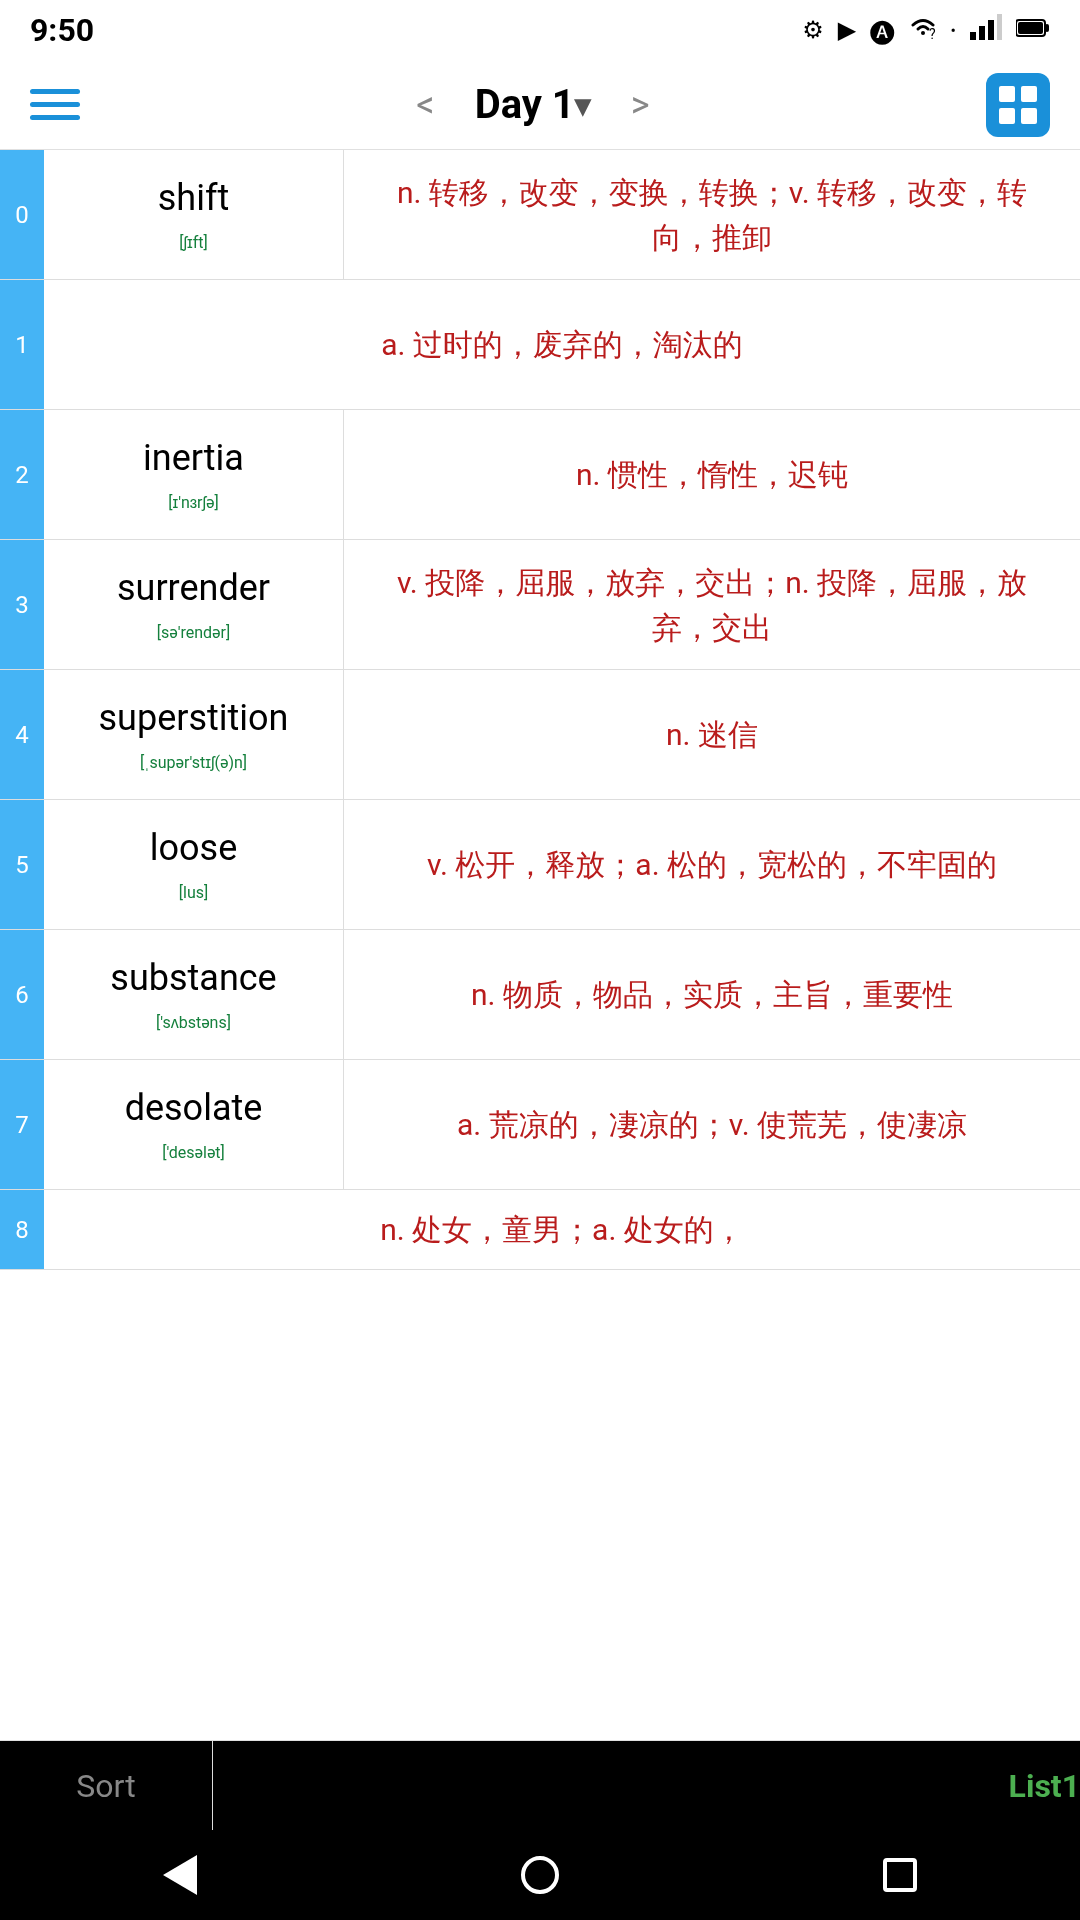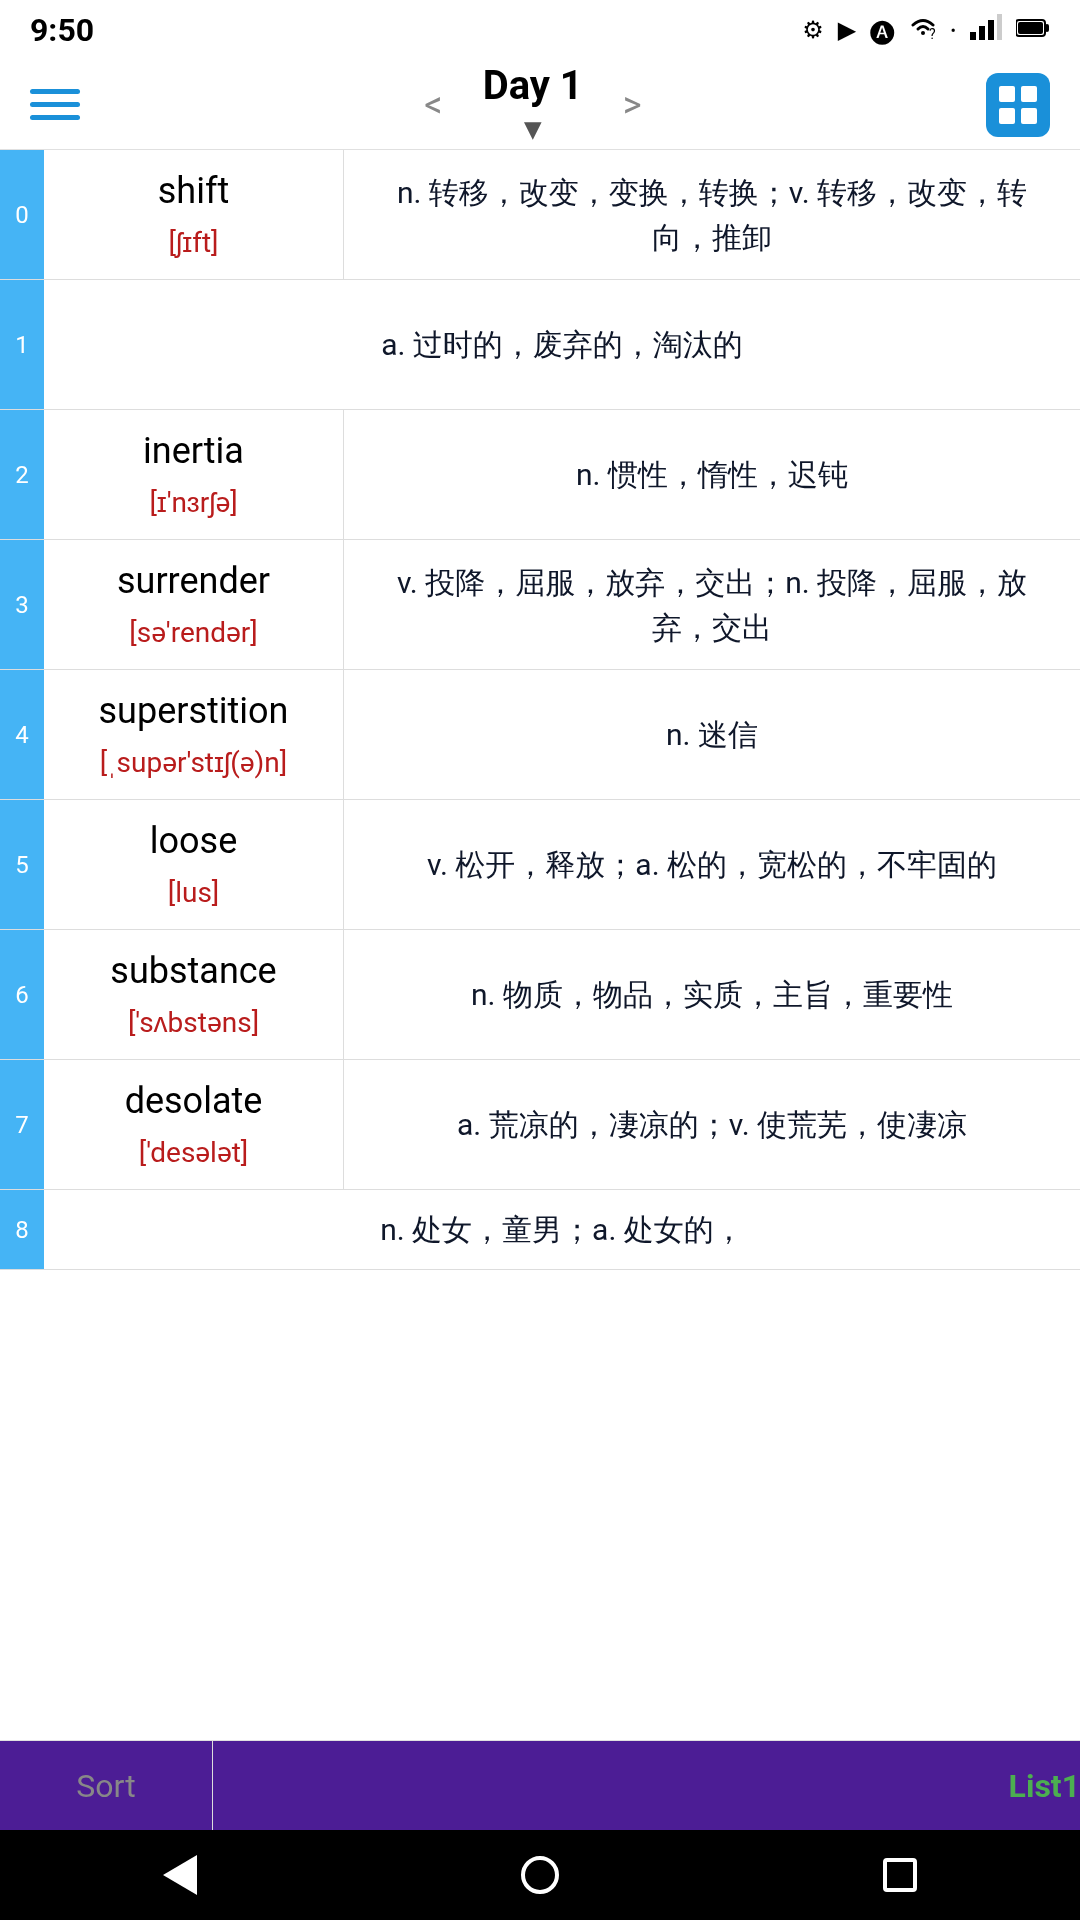--- a/index.html
+++ b/index.html
@@ -60,21 +60,20 @@
       height: 5px;
       background: #1a90d9;
       border-radius: 3px;
     }
     .nav-title {
       display: flex;
       align-items: center;
       font-size: 40px;
       font-weight: bold;
       color: #000;
-      flex-direction: column;
     }
     .nav-title .chevron {
       font-size: 32px;
       color: #555;
     }
     .nav-arrow {
       font-size: 36px;
       color: #888;
       cursor: pointer;
       padding: 5px 10px;
@@ -129,44 +128,44 @@
       padding: 16px 10px;
       border-right: 1px solid #ddd;
       text-align: right;
     }
     .word-english {
       font-size: 36px;
       color: #000;
       font-weight: 400;
     }
     .word-phonetic {
-      font-size: 28px;
-      color: #b91c1c;
+      font-size: 16px;
+      color: #15803d;
       margin-top: 14px;
     }
 
     .row-definition {
       flex: 1;
       display: flex;
       align-items: center;
       justify-content: center;
       padding: 16px 24px;
       font-size: 30px;
-      color: #0f172a;
+      color: #b91c1c;
       text-align: center;
       line-height: 1.5;
     }
 
     
     .bottom-tab-bar {
       height: 90px;
       display: flex;
       align-items: center;
       border-top: 1px solid #e0e0e0;
-      background: #4c1d95;
+      background: #000000;
     }
     .tab-sort {
       width: 213px;
       display: flex;
       align-items: center;
       justify-content: center;
       height: 100%;
       border-right: 1px solid #ddd;
       cursor: pointer;
     }

